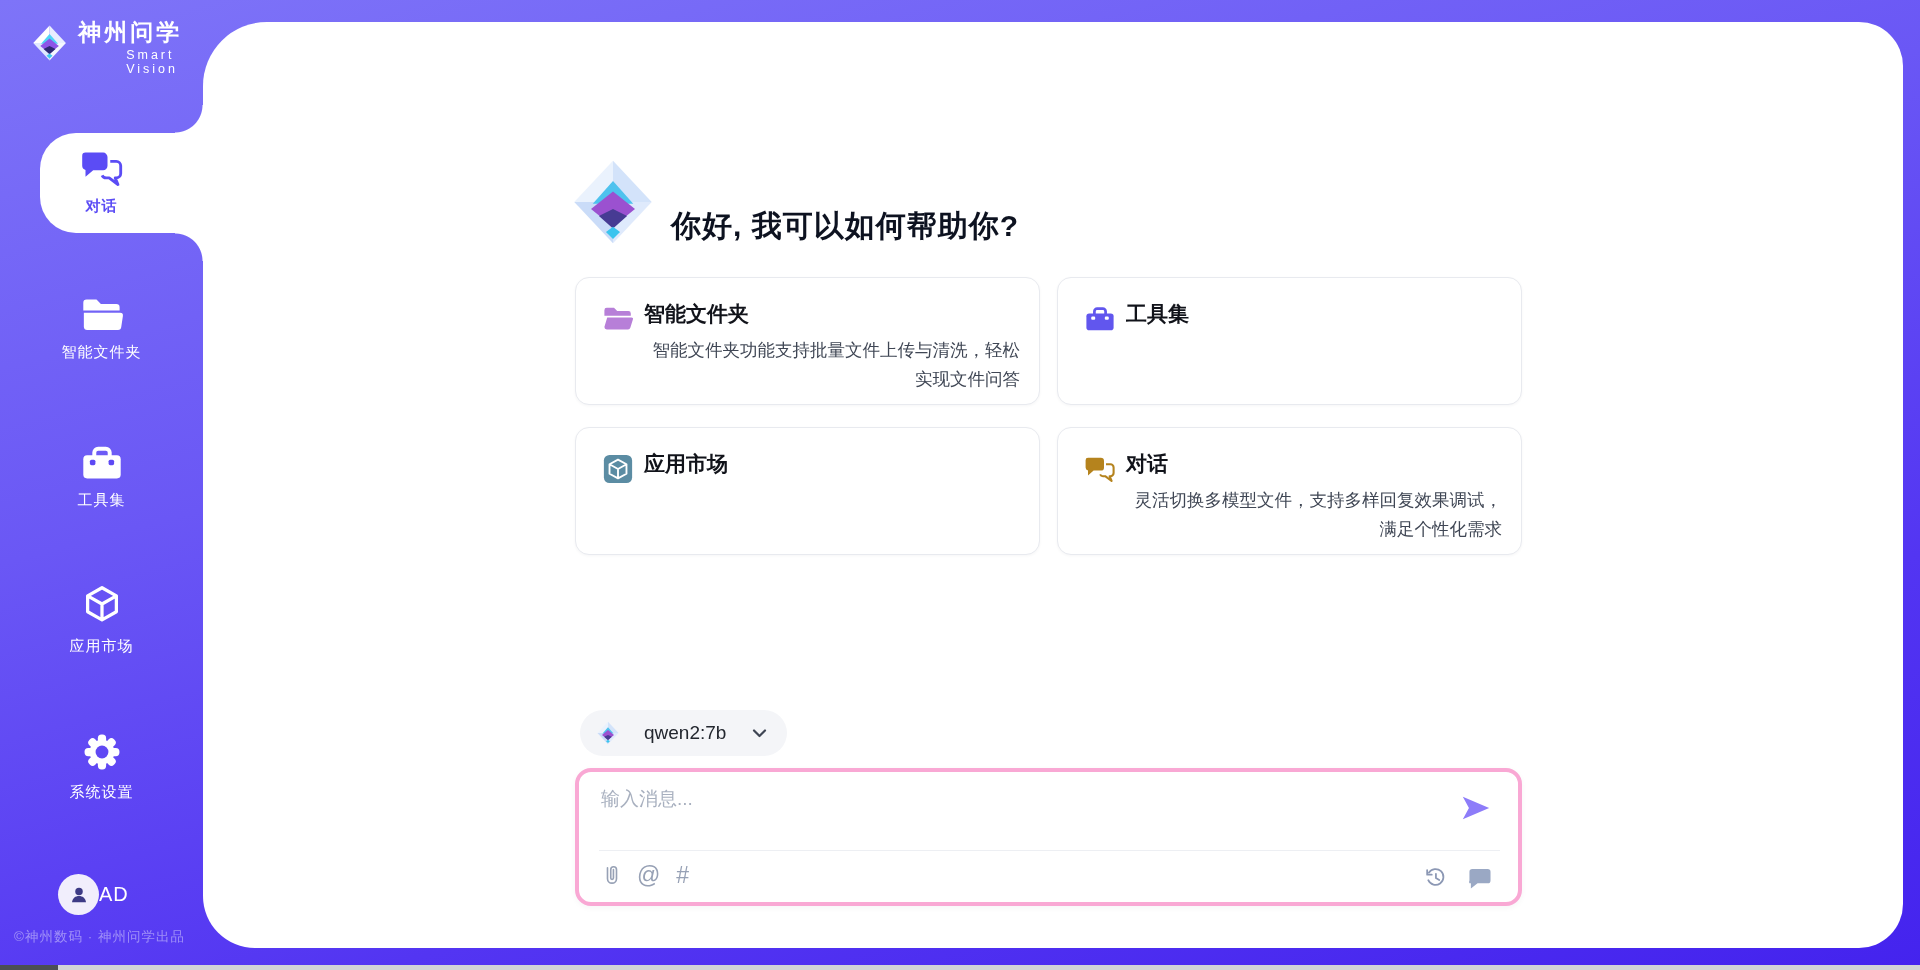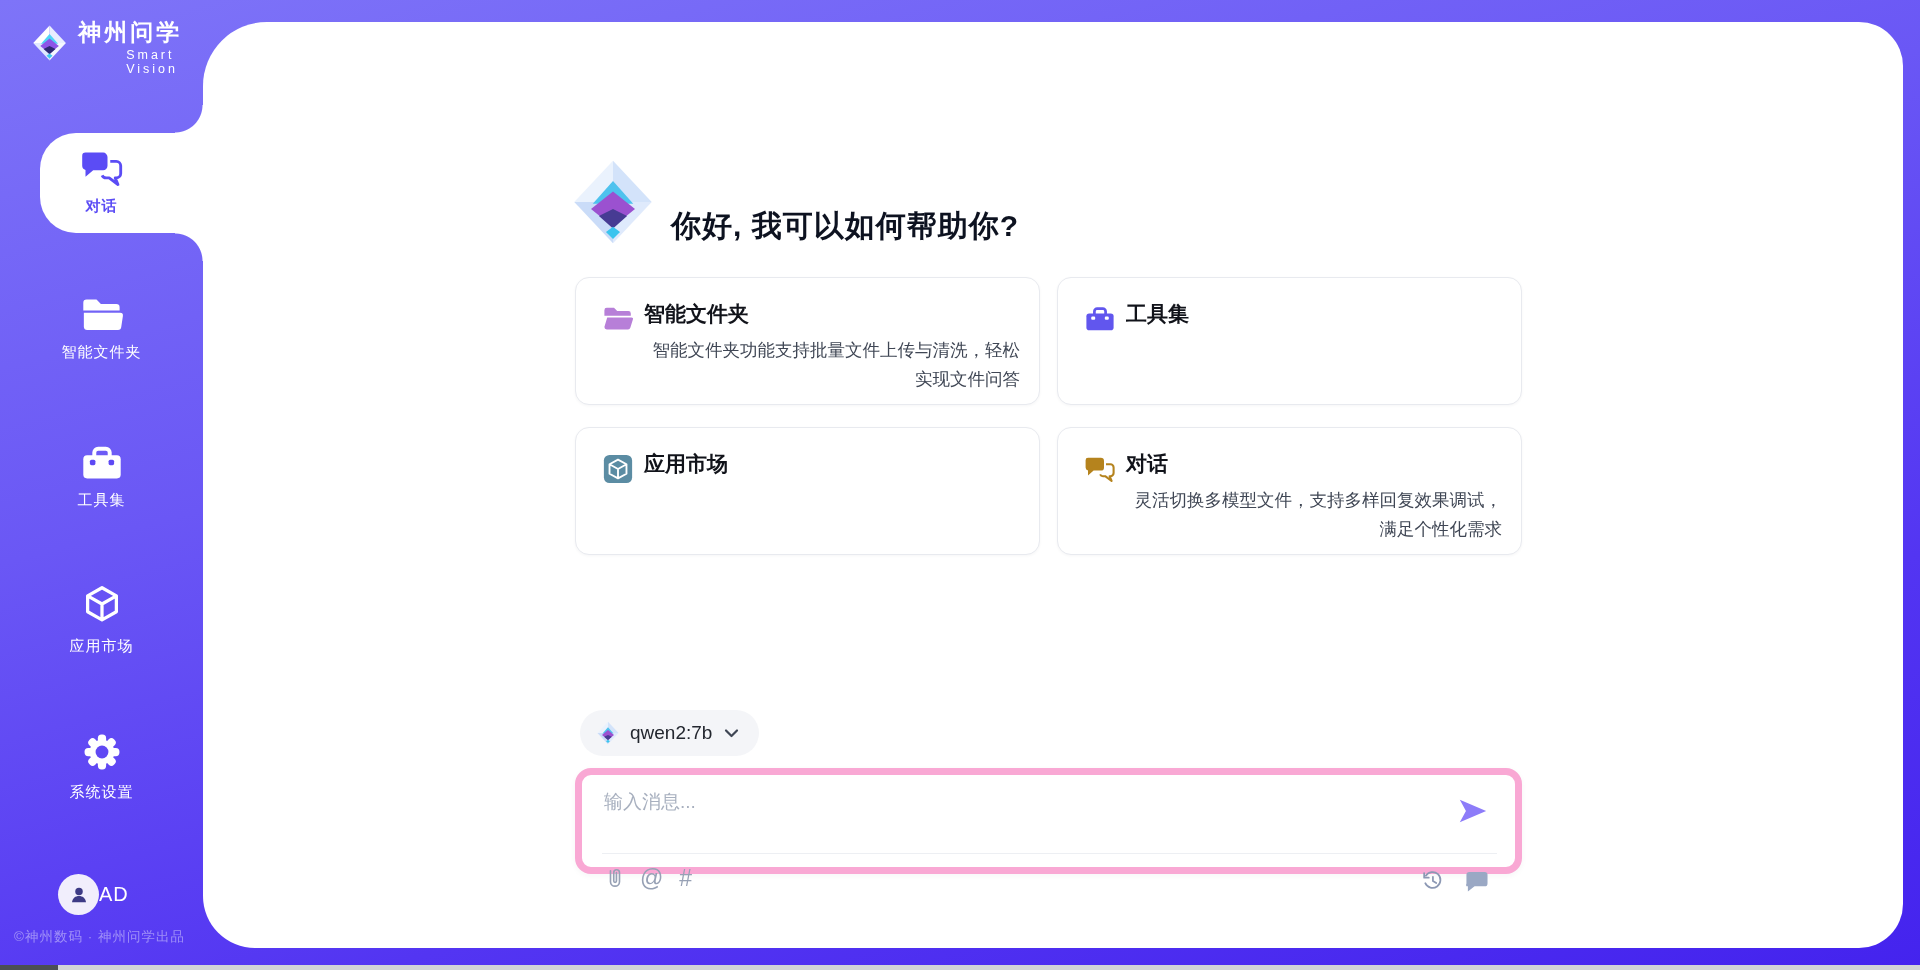--- a/index.html
+++ b/index.html
@@ -49,26 +49,26 @@
     border-radius:14px; box-shadow:0 1px 3px rgba(17,24,39,0.04); cursor:pointer; }
   .card-1{ left:372px; top:255px; }
   .card-2{ left:854px; top:255px; }
   .card-3{ left:372px; top:405px; }
   .card-4{ left:854px; top:405px; }
   .card-icon{ position:absolute; left:26px; top:25px; width:32px; height:32px; }
   .card-title{ position:absolute; left:68px; top:22px; font-size:21px; font-weight:bold; color:#11131a; }
   .card-desc{ position:absolute; left:68px; top:58px; width:376px; font-size:17.5px; line-height:29px; color:#3f4654;text-align:right; }
 
   .model-pill{ position:absolute; left:377px; top:688px; height:46px; padding:0 20px 0 16px;
-    background:#f4f5f8; border-radius:23px; display:flex; align-items:center; gap:10px; cursor:pointer; }
+    background:#f4f5f8; border-radius:23px; display:flex; align-items:center; gap:24px; cursor:pointer; }
   .model-name{ font-size:19px; color:#23272f; }
   .model-pill svg.chev{ margin-left:2px; }
 
-  .composer{ position:absolute; left:372px; top:746px; width:947px; height:106px;
-    background:#fff; border:7px solid #f9a8d4; border-radius:16px; box-shadow:0 2px 6px rgba(17,24,39,0.04); }
+  .composer{ position:absolute; left:372px; top:746px; width:947px; height:138px;
+    background:#fff; border:4px solid #f9a8d4; border-radius:16px; box-shadow:0 2px 6px rgba(17,24,39,0.04); }
   .composer textarea{ position:absolute; left:22px; top:14px; width:820px; height:52px;
     border:none; outline:none; resize:none; font-family:inherit; font-size:19px; color:#23272f; background:transparent; }
   .composer textarea::placeholder{ color:#a8b0bf; }
   .send-btn{ position:absolute; right:26px; top:20px; width:32px; height:32px; border:none; background:transparent; cursor:pointer; }
   .composer-divider{ position:absolute; left:20px; right:18px; top:78px; border-top:1px solid #edeff3; }
   .composer-toolbar{ position:absolute; left:24px; top:90px; display:flex; align-items:center; gap:16px; }
   .tool-btn{ border:none; background:transparent; cursor:pointer; color:#97a1b5; font-size:23px;
     font-family:inherit; line-height:26px; height:26px; display:flex; align-items:center; }
   .composer-right{ position:absolute; right:26px; top:92px; display:flex; align-items:center; gap:20px; }
 

